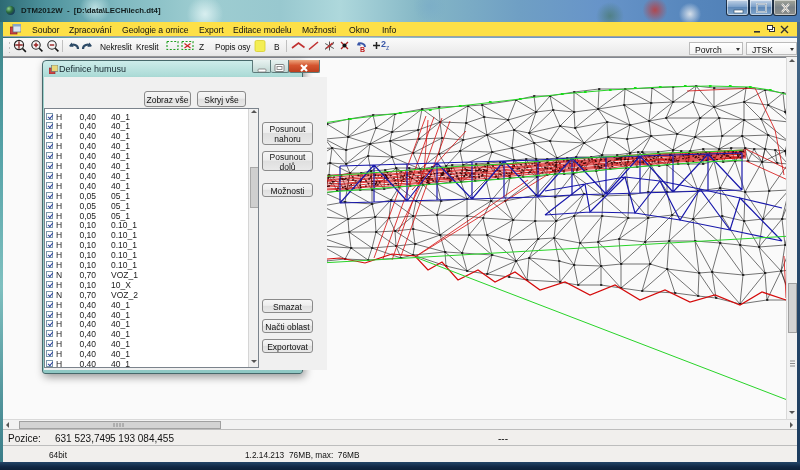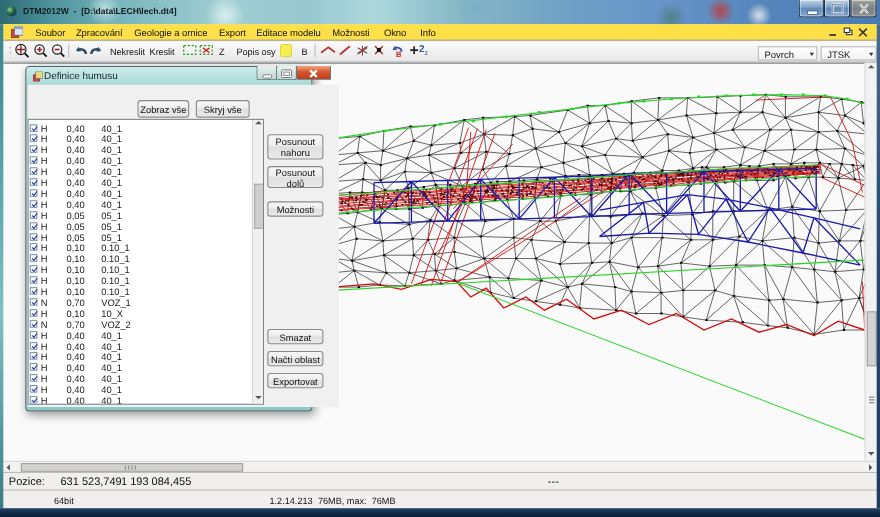--- a/index.html
+++ b/index.html
@@ -1,17 +1,17 @@
 <!DOCTYPE html>
 <html><head><meta charset="utf-8"><style>
 *{margin:0;padding:0;box-sizing:border-box}
 body{width:800px;height:470px;position:relative;overflow:hidden;font-family:"Liberation Sans",sans-serif;background:#f0f0f0}
 .abs{position:absolute}
 
-#title{left:0;top:0;width:800px;height:22px;background:
+#title{left:0;top:0;width:800px;height:38px;background:
  radial-gradient(circle 18px at 655px 10px, rgba(190,60,60,.85), rgba(190,60,60,0) 70%),
  radial-gradient(circle 16px at 690px 14px, rgba(245,245,245,.8), rgba(245,245,245,0) 70%),
  radial-gradient(circle 20px at 610px 16px, rgba(60,110,70,.5), rgba(60,110,70,0) 70%),
  radial-gradient(circle 22px at 95px 8px, rgba(220,245,245,.7), rgba(220,245,245,0) 70%),
  radial-gradient(circle 26px at 205px 14px, rgba(235,250,250,.75), rgba(235,250,250,0) 70%),
  radial-gradient(circle 24px at 430px 6px, rgba(120,170,200,.6), rgba(120,170,200,0) 70%),
  linear-gradient(90deg,#2d6a74 0px,#4d929c 45px,#7fb9c0 120px,#9ecdd1 200px,#98c8cf 280px,#aed8dc 340px,#85b7c6 420px,#6f9fc4 520px,#6794c9 600px,#5585bb 700px,#4a7ab3 800px)}
 #title .txt{left:21px;top:6px;font-size:7.8px;font-weight:bold;color:#101c1c;letter-spacing:0}
 #appico{left:6px;top:6px;width:9px;height:9px;border-radius:50%;background:radial-gradient(circle at 30% 30%,#8fd08f,#2a6b3a 40%,#163a5a 75%,#0c2030)}
 .capbtn{top:0;height:16px;border:1px solid rgba(10,28,50,.85);border-top:none;background:linear-gradient(rgba(255,255,255,.65),rgba(205,220,235,.35) 45%,rgba(125,155,185,.35) 50%,rgba(180,205,225,.5));box-shadow:inset 0 0 0 1px rgba(255,255,255,.5)}
@@ -32,21 +32,21 @@
 #hthumb{left:16px;top:1px;width:202px;height:8px;background:#d3d3d3;border:1px solid #a0a0a0}
 .tri{width:0;height:0;border:3px solid transparent}
 
 #sbar1{left:3px;top:429px;width:794px;height:16px;background:#f1efed;border-top:1px solid #bdbdbd;font-size:10px;color:#111}
 #sbar2{left:3px;top:445px;width:794px;height:17px;background:#f1efed;border-top:1px solid #bdbdbd;font-size:8.3px;color:#111}
 
 #bleft{left:0;top:22px;width:3px;height:440px;background:linear-gradient(#3a8287,#56a3a8 30%,#7fc0c0 60%,#3a7d88)}
 #bright{left:797px;top:22px;width:3px;height:440px;background:linear-gradient(#4a6b8a,#2a4d70 40%,#1d3c5e)}
 #bbot{left:0;top:462px;width:800px;height:8px;background:linear-gradient(#234567,#102744 60%,#0c2038)}
 
-#dlg{left:23px;top:60px;width:261px;height:314px;border:1px solid #47696b;border-radius:4px 4px 3px 3px;background:linear-gradient(#cdecea,#aedcd8 14px,#9fd2cd 18px,#8fc8c4);box-shadow:2px 3px 9px rgba(0,0,0,.4)}
+#dlg{left:42px;top:60px;width:261px;height:314px;border:1px solid #47696b;border-radius:4px 4px 3px 3px;background:linear-gradient(#cdecea,#aedcd8 14px,#9fd2cd 18px,#8fc8c4);box-shadow:2px 3px 9px rgba(0,0,0,.4)}
 #dlgbody{left:1px;top:16px;width:283px;height:293px;background:#f0f0f0}
 #dlgtitle{left:16px;top:3px;font-size:9px;color:#15262e}
 #dico{left:6px;top:4px;width:9px;height:9px}
 .dcap{top:-1px;height:13px;border:1px solid #5d7a7a;border-top:none}
 .btn{border:1px solid #8a8a8a;border-radius:3px;background:linear-gradient(#f6f6f6,#eee 45%,#dfdfdf 50%,#e9e9e9);font-size:8.5px;color:#111;text-align:center}
 #list{left:0px;top:31px;width:215px;height:260px;background:#fff;border:1px solid #7b838c;overflow:hidden}
 .lrow{position:absolute;left:0;width:100%;height:10px;font-size:8.5px;color:#1a1a1a}
 .lrow .cb{position:absolute;left:1px;top:1px;width:7px;height:7px;border:1px solid #7b98ab;background:#fdfdfd}.lrow .cb::after{content:"";position:absolute;left:1px;top:1px;width:3.5px;height:2px;border-left:1.4px solid #2b3f9e;border-bottom:1.4px solid #2b3f9e;transform:rotate(-50deg)}
 .lrow .c1{position:absolute;left:11px}
 .lrow .c2{position:absolute;left:34px;width:17px;text-align:right}
@@ -187,21 +187,21 @@
  <div class="tri abs" style="left:3px;top:2px;border-right-color:#555;border-left-width:0"></div>
  <div class="tri abs" style="left:787px;top:2px;border-left-color:#555;border-right-width:0"></div>
  <div id="hthumb" class="abs"></div>
     <svg class="abs" style="left:110px;top:3px" width="14" height="5">
       <path d="M1 0v4M4 0v4M7 0v4M10 0v4" stroke="#8a8a8a" stroke-width="1"></path>
     </svg>
 </div>
 <div id="sbar1" class="abs">
  <span class="abs" style="left:5px;top:3px">Pozice:</span>
  <span class="abs" style="left:52px;top:3px">631 523,749</span>
- <span class="abs" style="left:107px;top:3px">1 193 084,455</span>
+ <span class="abs" style="left:107px;top:3px">5 193 084,455</span>
  <span class="abs" style="left:495px;top:3px">---</span>
 </div>
 <div id="sbar2" class="abs">
  <span class="abs" style="left:4px;top:16px">1.0.14.221</span>
     <span class="abs" style="left:46px;top:4px">64bit</span>
     <span class="abs" style="left:242px;top:4px">1.2.14.213</span>
     <span class="abs" style="left:286px;top:4px">76MB, max:&nbsp;&nbsp;76MB</span>
 </div>
 <div id="bleft" class="abs"></div>
 <div id="bright" class="abs"></div>

